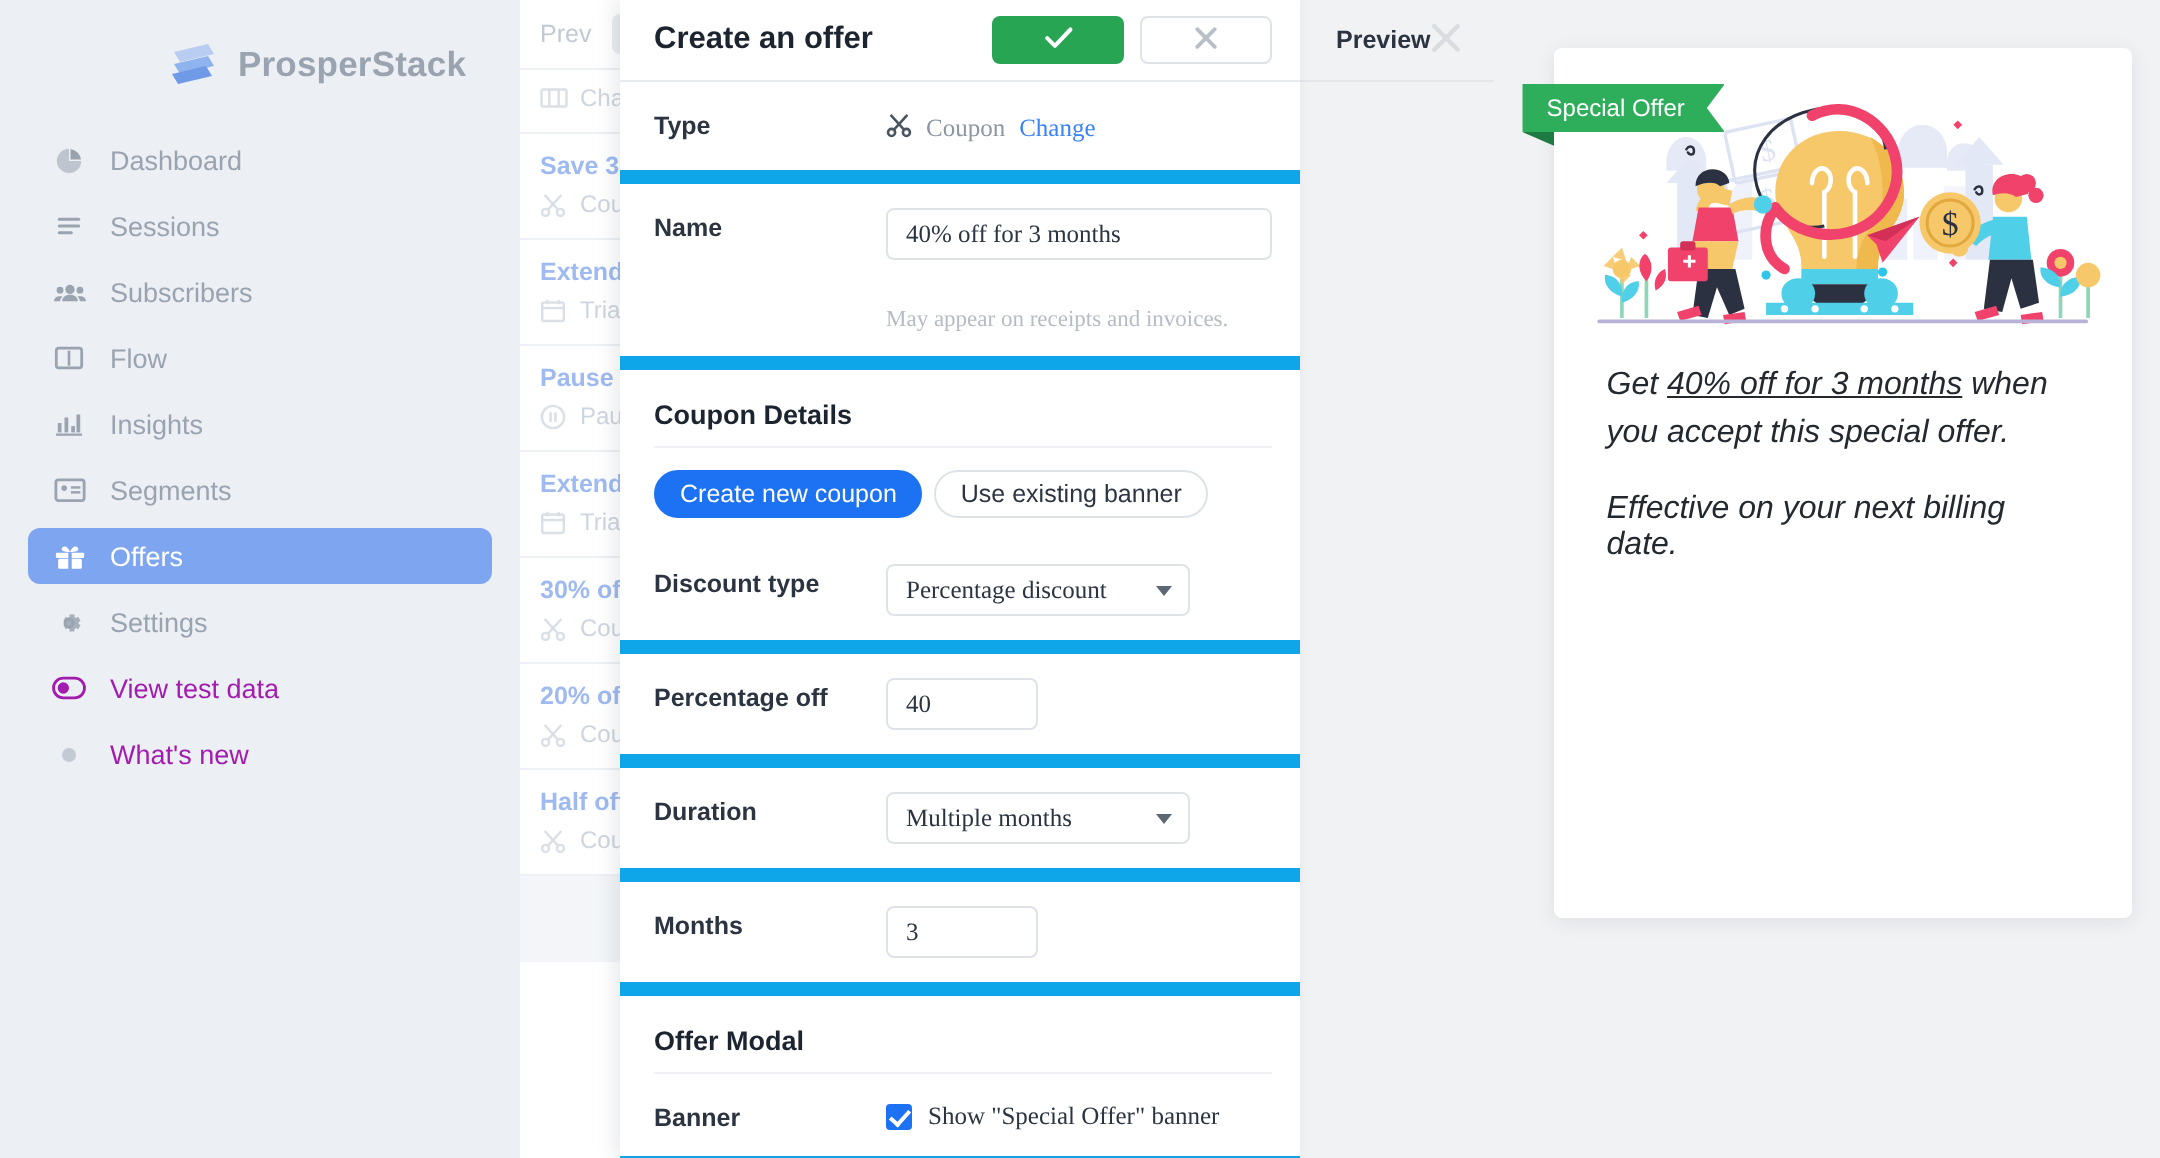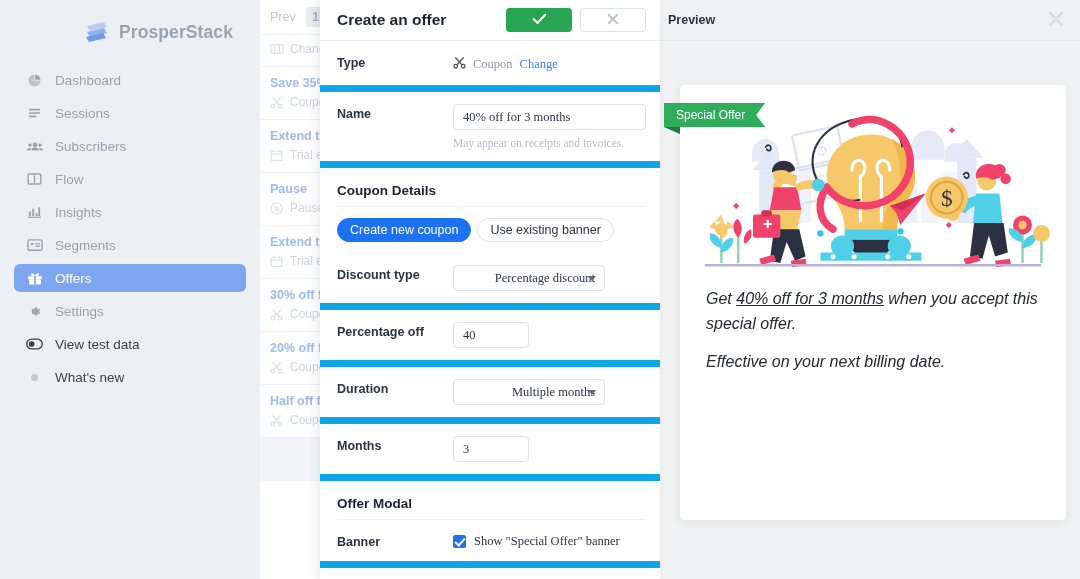--- a/index.html
+++ b/index.html
@@ -33,21 +33,21 @@
   .nav-item {
     display: flex; align-items: center; gap: 12px;
     height: 28px; margin-bottom: 0px;
     padding: 0 12px; border-radius: 6px;
     color: #9aa3b0; font-size: 13.5px;
   }
   .nav-item + .nav-item { margin-top: 5px; }
   .nav-item .ico { width: 17px; height: 16px; flex: 0 0 17px; display: flex; align-items: center; justify-content: center; }
   .nav-item .ico svg { display: block; }
   .nav-item.active { background: #7ea6f0; color: #ffffff; }
-  .nav-item.dim { color: #404040; }
+  .nav-item.dim { color: #a21caf; }
   .nav-dot { width: 7px; height: 7px; border-radius: 50%; background: #c3cad4; margin: 0 5px; }
 
   .content {
     flex: 1; background: #ffffff; position: relative;
     padding-top: 0px;
   }
   .pager {
     display: flex; align-items: center; gap: 10px;
     height: 34px; padding-left: 10px;
     font-size: 12.5px; color: #c2c9d3;
@@ -70,21 +70,21 @@
   }
   .row-sub {
     display: flex; align-items: center; gap: 6px;
     font-size: 12px; color: #cfd5de; white-space: nowrap;
   }
   .row-sub .ico { width: 14px; height: 13px; flex: 0 0 14px; opacity: .75; }
   .foot-strip { border-top: 1px solid #eef1f5; background: #f3f5f8; height: 44px; }
 
   
   .modal {
-    position: absolute; left: 320px; top: 0;
+    position: absolute; left: 310px; top: 0;
     width: 340px; height: 579px;
     background: #ffffff;
     box-shadow: -3px 0 9px rgba(40,50,70,.10);
     z-index: 10;
     display: flex; flex-direction: column;
   }
   .modal-head {
     height: 41px; flex: 0 0 41px;
     border-bottom: 1px solid #e8ebef;
     display: flex; align-items: center;
@@ -121,42 +121,42 @@
     font-size: 12.5px; color: #8d96a3; padding-top: 3px;
   }
   .type-val .lnk { color: #3b82f6; }
   .inp {
     width: 100%; height: 26px;
     border: 1px solid #dfe3e8; border-radius: 4px;
     background: #fff; font-size: 12.5px; color: #2b3440;
     padding: 0 9px; font-family: inherit;
   }
   .inp.small { width: 76px; }
-  .hint { font-size: 11.5px; color: #b6bcc6; margin-top: 7px; }
+  .hint { font-size: 11.5px; color: #b6bcc6; margin-top: 24px; }
 
   .sec-title {
     font-size: 13.5px; font-weight: bold; color: #1c2430;
     padding: 15px 17px 8px 17px;
   }
   .sec-rule { height: 1px; background: #eef0f3; margin: 0 14px 0 17px; }
 
   .pillrow { padding: 11px 17px 11px 17px; display: flex; gap: 6px; }
   .pill {
     height: 24px; border-radius: 13px; padding: 0 12px;
     display: flex; align-items: center;
     font-size: 12.5px; border: 1px solid #dfe3e8;
     background: #ffffff; color: #2b3440;
   }
   .pill.on { background: #1d72f3; border-color: #1d72f3; color: #ffffff; }
 
   .sel {
     position: relative; width: 152px; height: 26px;
     border: 1px solid #dfe3e8; border-radius: 4px; background: #fff;
     display: flex; align-items: center; padding: 0 9px;
-    font-size: 12.5px; color: #2b3440; justify-content: flex-end;
+    font-size: 12.5px; color: #2b3440;
   }
   .sel .caret {
     position: absolute; right: 8px; top: 50%;
     width: 0; height: 0; margin-top: -2px;
     border-left: 4px solid transparent; border-right: 4px solid transparent;
     border-top: 5px solid #5d6774;
   }
   .cbrow { display: flex; align-items: center; gap: 8px; padding-top: 2px; }
   .cbox {
     width: 13px; height: 13px; border-radius: 2px;
@@ -168,21 +168,21 @@
     border-width: 0 2px 2px 0; transform: rotate(42deg);
   }
   .cblabel { font-size: 12.5px; color: #2b3440; }
 
   
   .preview {
     position: absolute; left: 650px; top: 0;
     width: 430px; height: 579px;
     background: #f1f2f4;
     z-index: 9;
-    display: flex; flex-direction: column; gap: 20px;
+    display: flex; flex-direction: row;
   }
   .prev-head {
     height: 41px; flex: 0 0 41px; background: #f1f2f4;
     border-bottom: 1px solid #e4e6ea;
     display: flex; align-items: center; padding: 0 14px 0 18px;
   }
   .prev-title { font-size: 12.5px; font-weight: bold; color: #2b3440; flex: 1; }
   .prev-x { width: 18px; height: 18px; opacity: .55; }
   .prev-stage { flex: 1; position: relative; padding: 24px 14px 0 30px; }
 

